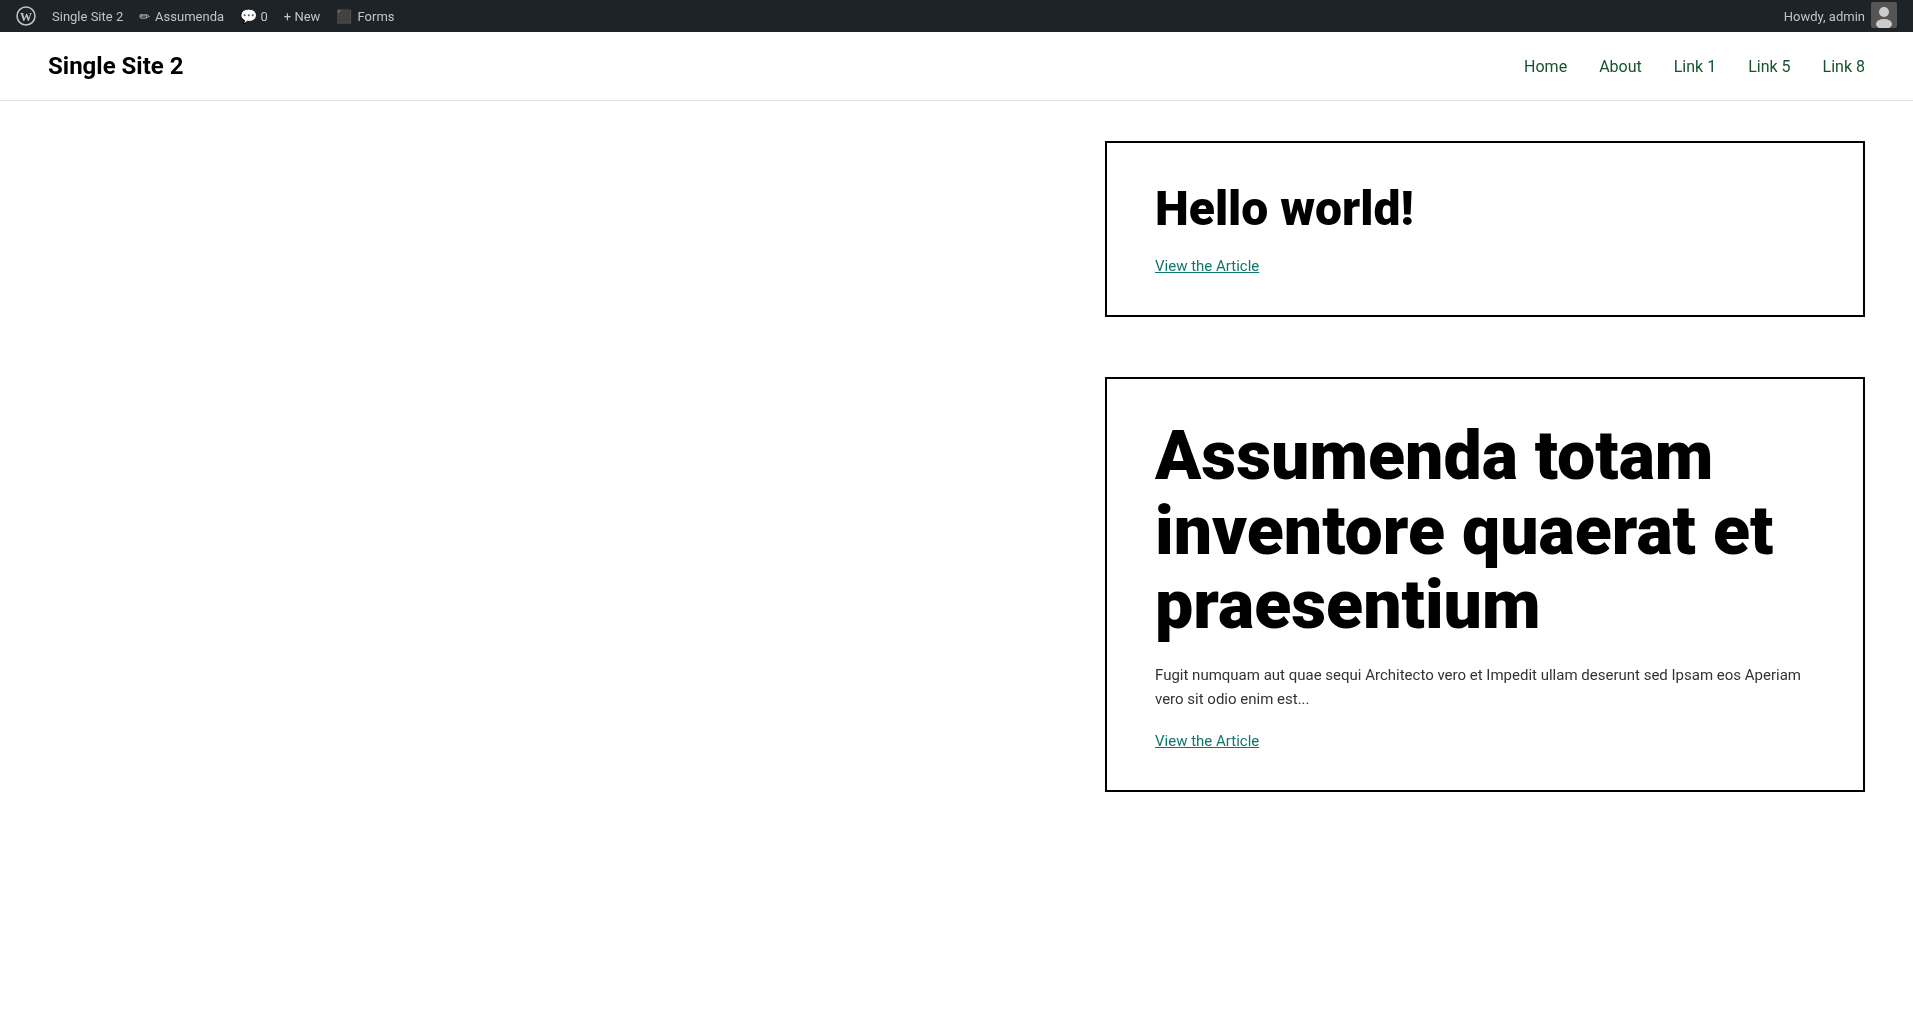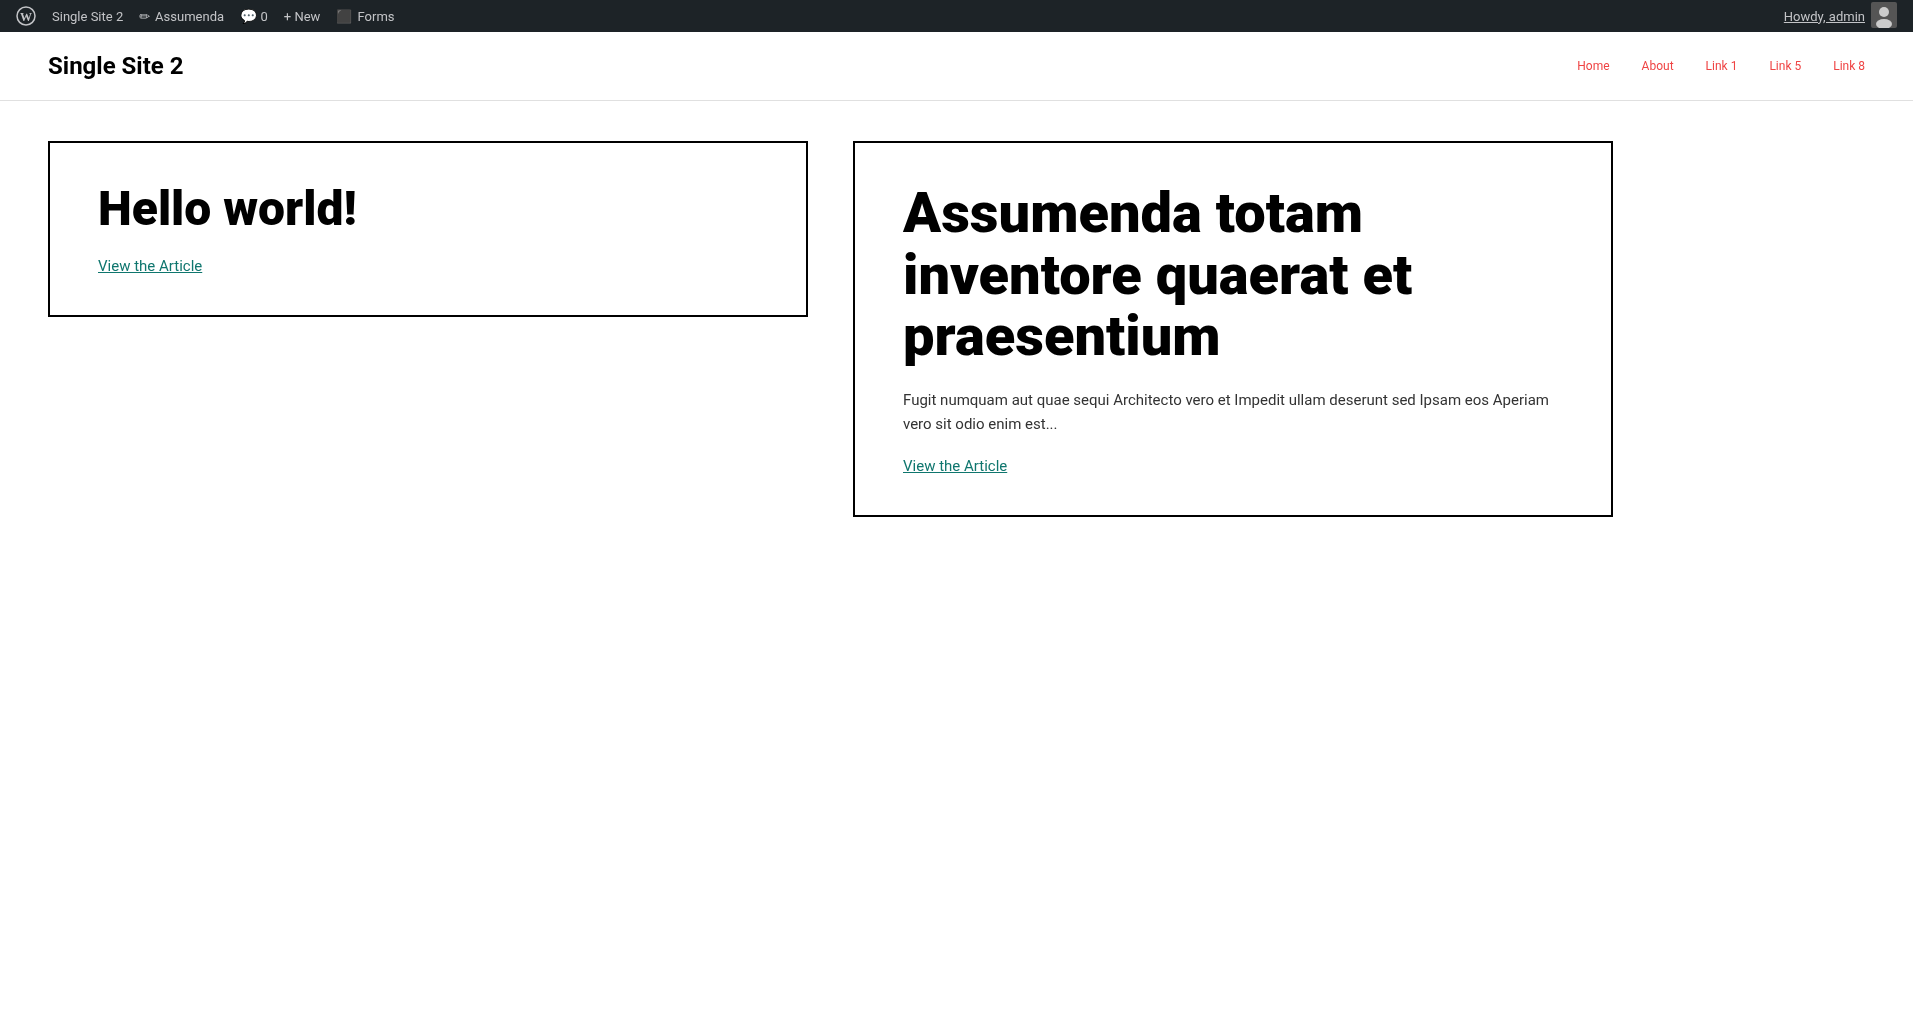--- a/index.html
+++ b/index.html
@@ -48,21 +48,20 @@
     .admin-bar-spacer {
       flex: 1;
     }
 
     .admin-bar-right {
       display: flex;
       align-items: center;
       color: #c3c4c7;
       font-size: 13px;
       padding: 0 8px;
-      text-decoration: underline;
     }
 
     
     .wp-logo {
       width: 20px;
       height: 20px;
       fill: #c3c4c7;
     }
 
     
@@ -82,52 +81,53 @@
       text-decoration: none;
     }
 
     #site-nav {
       display: flex;
       align-items: center;
       gap: 32px;
     }
 
     .nav-item {
-      font-size: 12px;
-      color: #ef4444;
+      font-size: 16px;
+      color: #14532d;
       text-decoration: none;
       cursor: pointer;
     }
 
     
     #main-content {
       padding: 40px 48px;
       display: flex;
-      align-items: flex-start;
-      gap: 45px;
+      flex-direction: column;
+      align-items: flex-end;
+      gap: 60px;
     }
 
     .article-card {
       border: 2px solid #000;
       padding: 40px 48px;
       width: 760px;
       background: #fff;
     }
 
     .article-title {
       font-size: 48px;
       font-weight: 900;
       color: #000;
       line-height: 1.1;
       margin-bottom: 20px;
       font-family: -apple-system, BlinkMacSystemFont, "Segoe UI", Roboto, sans-serif;
     }
 
     .article-title-large {
-      font-size: 56px;
+      font-size: 68px;
       font-weight: 900;
       color: #000;
       line-height: 1.1;
       margin-bottom: 20px;
       font-family: -apple-system, BlinkMacSystemFont, "Segoe UI", Roboto, sans-serif;
     }
 
     .article-excerpt {
       font-size: 15px;
       color: #333;

